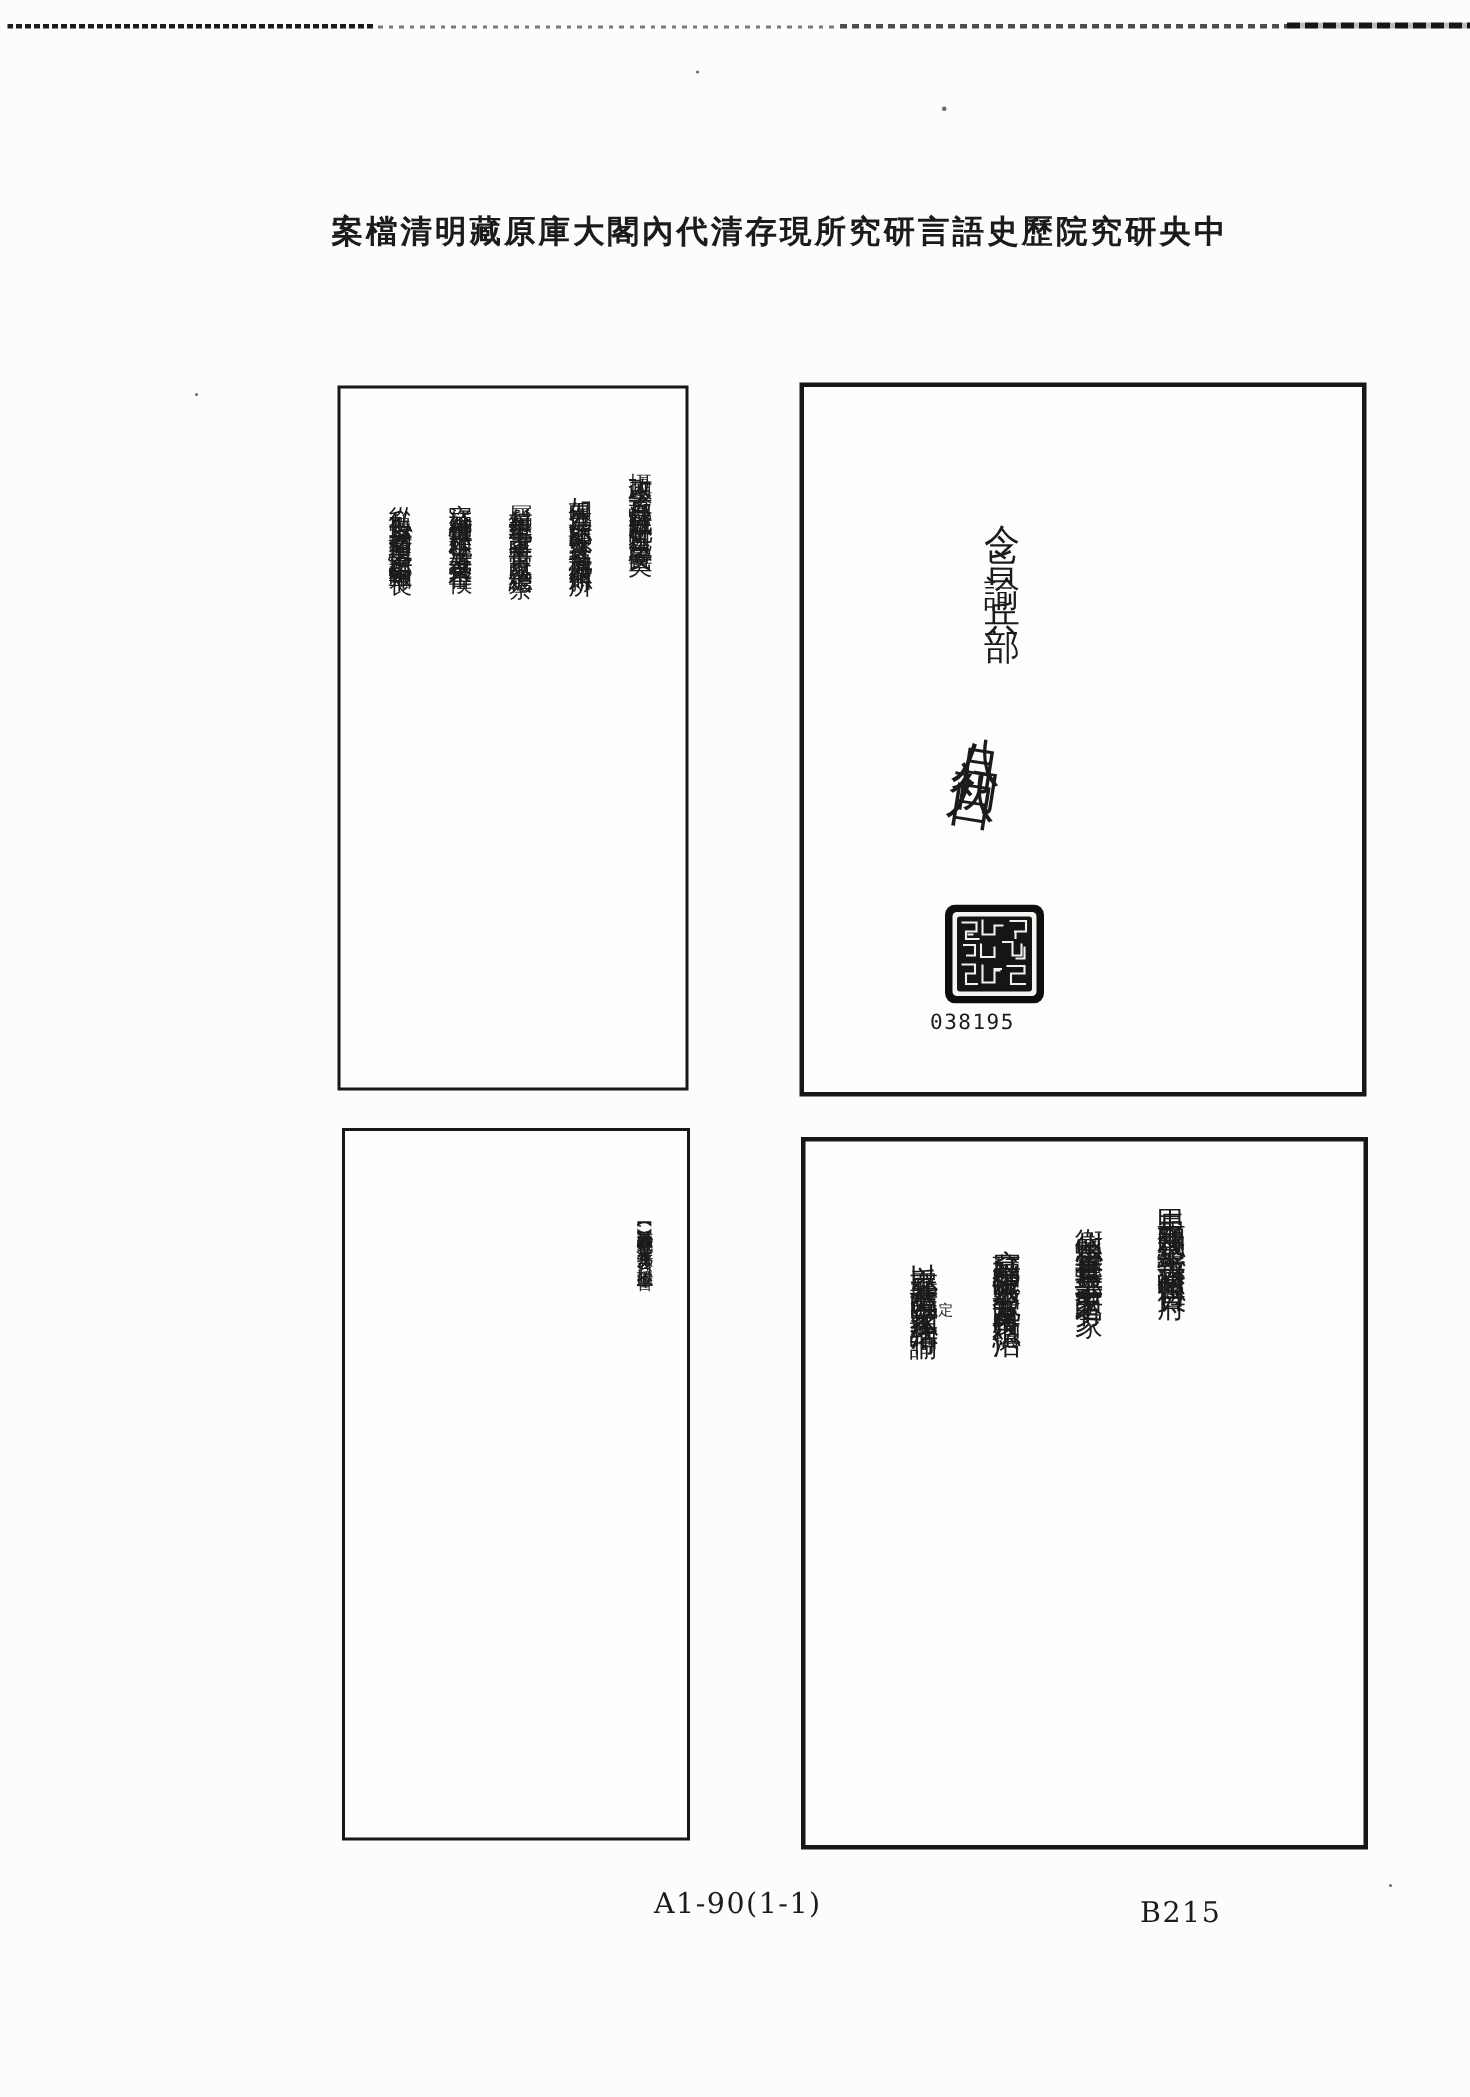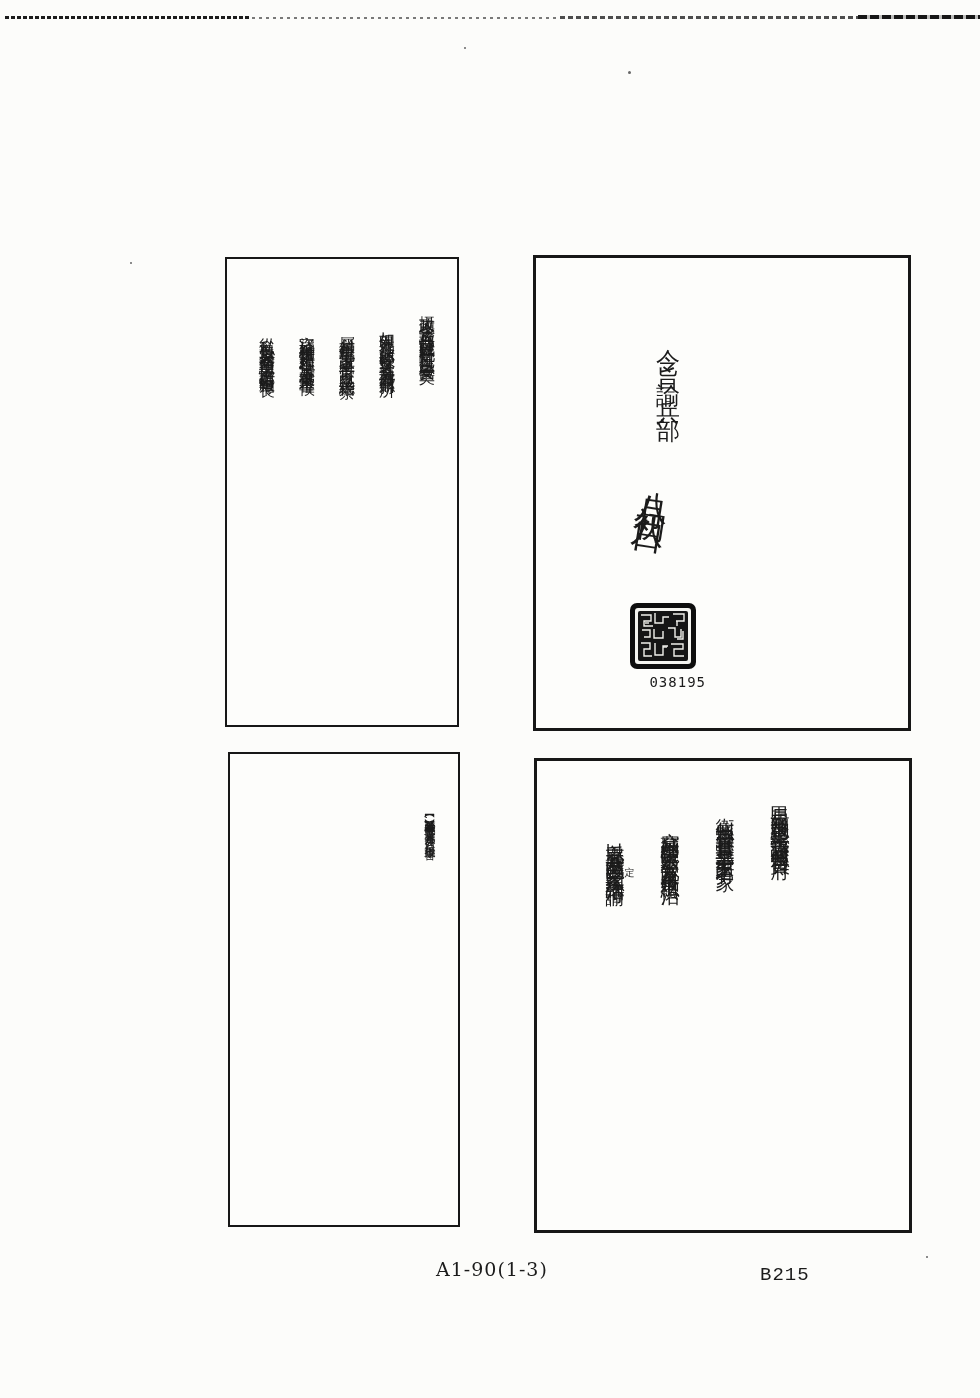--- a/index.html
+++ b/index.html
@@ -45,52 +45,53 @@
   .tl-c2{right:60px;top:60px;}
   .tl-c3{right:100px;top:64px;}
   .tl-c4{right:140px;top:64px;}
   .tl-c5{right:180px;top:66px;}
   
   .tr-title{left:116px;top:72px;font-size:24px;letter-spacing:17px;}
   .tr-date{left:100px;top:208px;font-size:33px;letter-spacing:8px;
     transform:rotate(9deg);transform-origin:top center;}
   .seal{position:absolute;left:94px;top:345px;width:66px;height:66px;}
   .seal-number{
-    position:absolute;left:84px;top:416px;width:86px;text-align:right;
+    position:absolute;left:84px;top:416px;width:86px;text-align:left;
     font-family:"DejaVu Sans Mono", monospace;font-size:14px;letter-spacing:1px;
   }
   
   .panel-br .col{font-size:19px;letter-spacing:3px;}
   .br-c1{right:115px;top:30px;}
   .br-c2{right:170px;top:42px;}
   .br-c3{right:225px;top:56px;}
   .br-c4{right:280px;top:66px;}
   .insert-char{font-size:10px;letter-spacing:0;position:relative;left:13px;top:2px;}
   
   .bl-note{right:22px;top:56px;font-size:11px;letter-spacing:.5px;}
   
   .doc-number{position:absolute;left:436px;top:1258px;font-size:19px;letter-spacing:1px;}
-  .page-number{position:absolute;left:760px;top:1264px;font-size:19px;letter-spacing:1px;font-family:Liberation Mono, monospace;}
+  .page-number{position:absolute;left:760px;top:1264px;font-size:19px;letter-spacing:1px;}
 </style>
 </head>
 <body>
 
 <div class="page">
 
   <div class="scanline">
     <div class="seg seg1"></div>
     <div class="seg seg2"></div>
     <div class="seg seg3"></div>
     <div class="seg seg4"></div>
   </div>
   <div class="speck" style="left:628px;top:71px;width:3px;height:3px;"></div>
   <div class="speck" style="left:464px;top:47px;width:2px;height:2px;"></div>
   <div class="speck" style="left:130px;top:262px;width:2px;height:2px;"></div>
   <div class="speck" style="left:926px;top:1256px;width:2px;height:2px;"></div>
 
+  <div class="title-line">案檔清明藏原庫大閣內代清存現所究研言語史歷院究研央中</div>
 
   <div class="panel panel-tl">
     <div class="col tl-c1">攝政王令旨諭兵部自寇賊作亂奸宄日生息盜安民莫</div>
     <div class="col tl-c2">如保甲為良法尔部即行文各省直地方府衛州縣所</div>
     <div class="col tl-c3">屬村鎮庄屯每十家立一甲長百家立一甲總稽察</div>
     <div class="col tl-c4">寇盜奸細併無籍奸棍不法等事及東來官軍僕</div>
     <div class="col tl-c5">從私自還家者如有前項事情許鄰佑報知甲長</div>
   </div>
 
   <div class="panel panel-tr">
@@ -127,16 +128,16 @@
 
   <div class="panel panel-br">
     <div class="col br-c1">甲長報知甲總甲總呈報該管府衛州縣官員府</div>
     <div class="col br-c2">衛州縣官員審實轉呈兵部若十家之中有一家</div>
     <div class="col br-c3">窩藏奸細隱匿逃奴不報九家及甲長甲總俱治</div>
     <div class="col br-c4">
       <span>以重罪其窩藏隱匿之家</span><span class="insert-char">定</span><span>加等論治特諭</span>
     </div>
   </div>
 
-  <div class="doc-number">A1-90(1-3)</div>
+  <div class="doc-number">A1-90(1-1)</div>
   <div class="page-number">B215</div>
 
 </div>
 
 </body></html>

